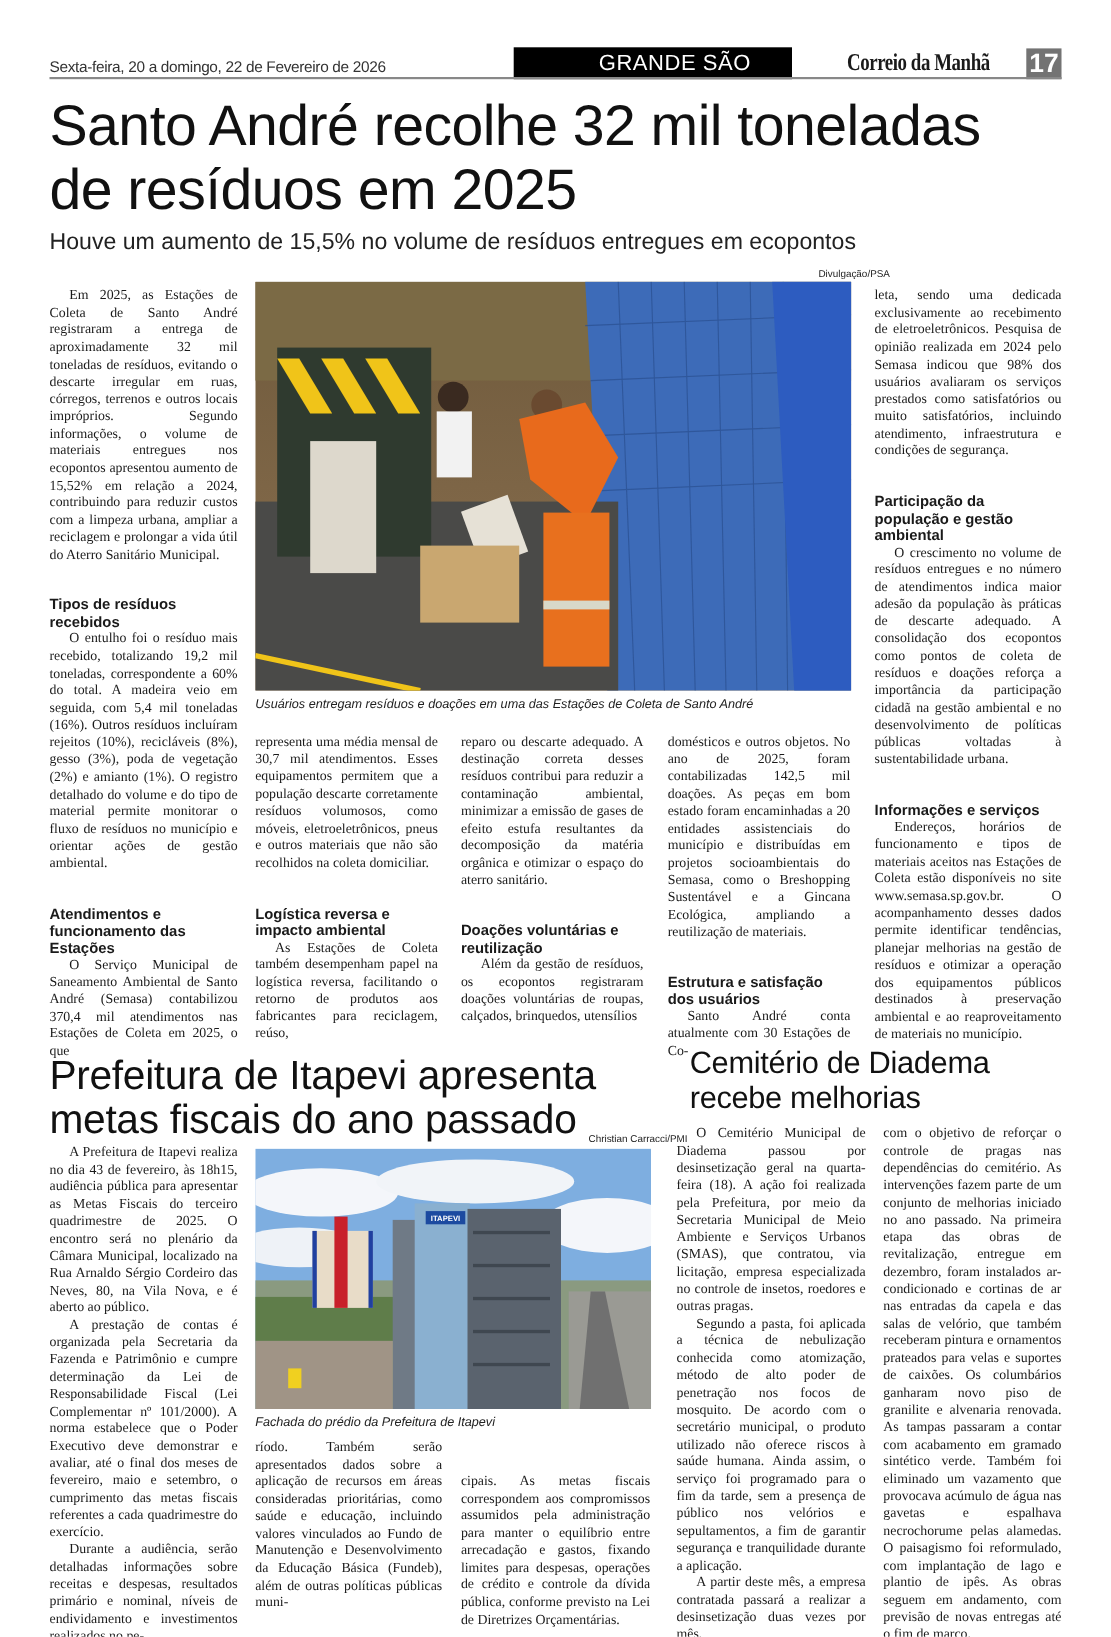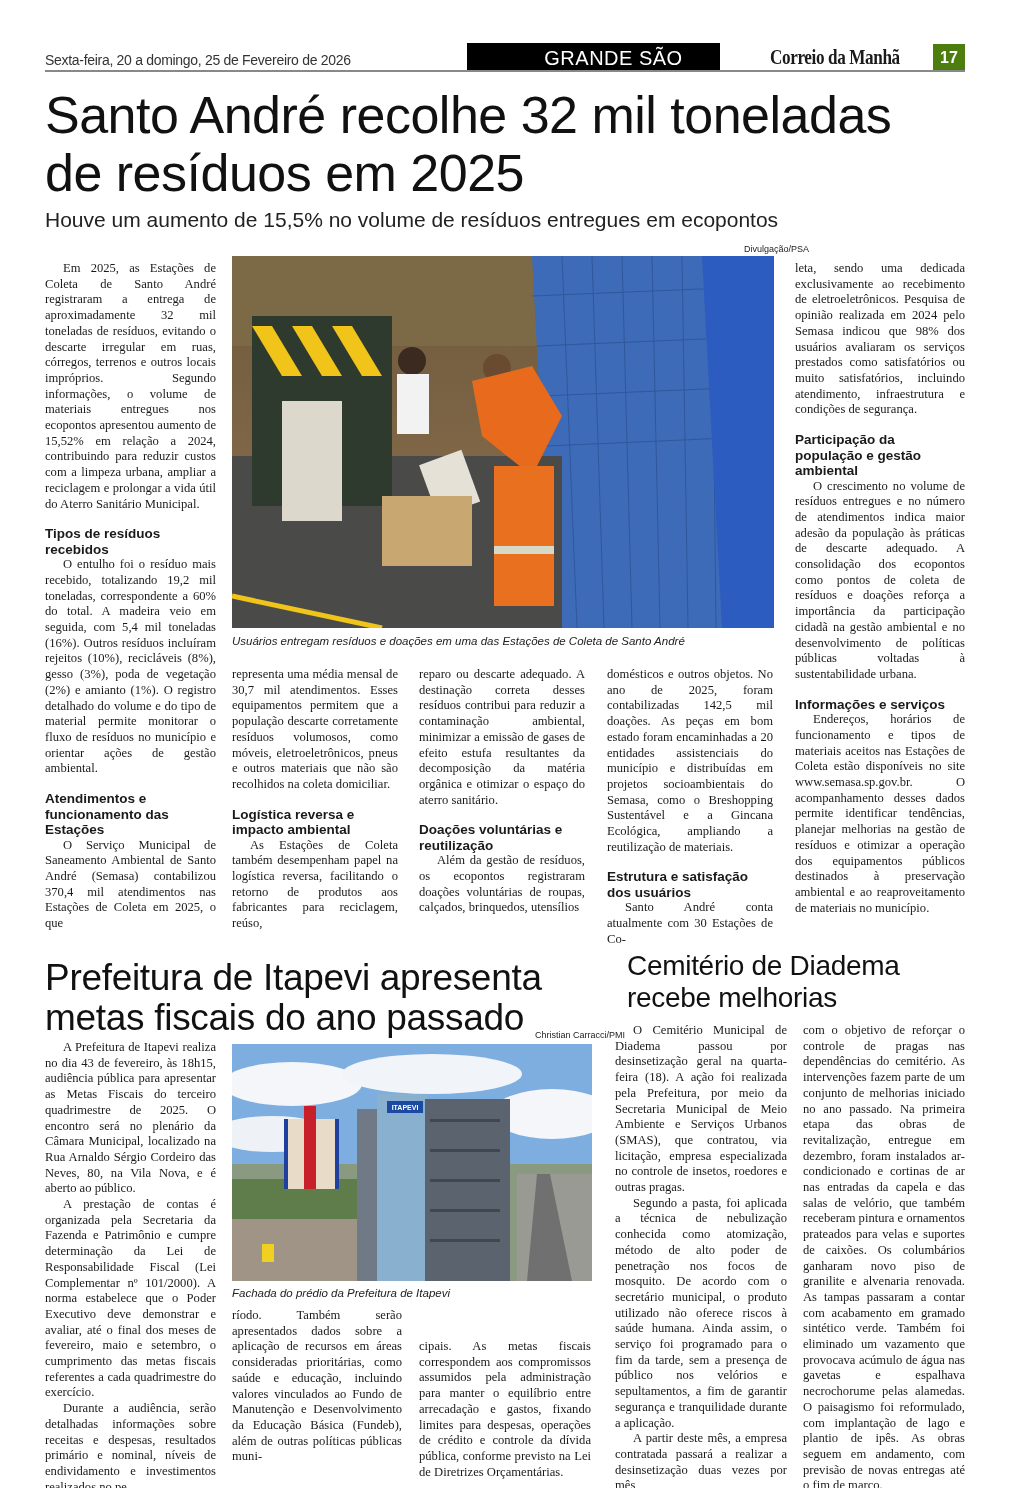--- a/index.html
+++ b/index.html
@@ -6,41 +6,41 @@
   html, body { width: 1010px; height: 1488px; background: #fff; overflow: hidden; }
   body { position: relative; font-family: "Liberation Serif", serif; color: #1a1a1a; }
 
   .abs { position: absolute; }
 
   
   .hdr-date { left: 45px; top: 52px; font-family: "Liberation Sans", sans-serif; font-size: 14px; color: #333; letter-spacing: -0.3px; }
   .hdr-rule { left: 45px; top: 70px; width: 920px; height: 2px; background: #888; }
   .hdr-section { left: 467px; top: 43px; width: 253px; height: 29px; background: #000; color: #fff; font-family: "Liberation Sans", sans-serif; font-size: 20px; text-align: center; line-height: 30px; letter-spacing: 0.5px; padding-left: 40px; }
   .hdr-brand { left: 770px; top: 44px; font-family: "Liberation Serif", serif; font-weight: bold; font-size: 22px; transform: scaleX(0.78); transform-origin: left; letter-spacing: -0.5px; }
-  .hdr-page { left: 933px; top: 44px; width: 32px; height: 28px; background: #4d7c0f; color: #fff; font-family: "Liberation Sans", sans-serif; font-weight: bold; font-size: 16px; text-align: center; line-height: 28px; }
+  .hdr-page { left: 933px; top: 44px; width: 32px; height: 28px; background: #737373; color: #fff; font-family: "Liberation Sans", sans-serif; font-weight: bold; font-size: 24px; text-align: center; line-height: 28px; }
 
   
   .headline { left: 45px; top: 86px; width: 900px; font-family: "Liberation Sans", sans-serif; font-size: 52px; line-height: 58px; font-weight: 500; letter-spacing: -0.5px; color: #111; }
   .subhead { left: 45px; top: 208px; font-family: "Liberation Sans", sans-serif; font-size: 21px; color: #222; font-weight: 300; }
   .credit { font-family: "Liberation Sans", sans-serif; font-size: 9px; color: #222; padding-left: 40px; }
 
   .col { position: absolute; font-size: 12.6px; line-height: 15.7px; text-align: justify; hyphens: manual; }
   .col p { text-indent: 18px; }
-  .col h3 { font-family: "Liberation Sans", sans-serif; font-weight: bold; font-size: 13.5px; line-height: 15.5px; margin-top: 14px; text-align: left; }
+  .col h3 { font-family: "Liberation Sans", sans-serif; font-weight: bold; font-size: 13.5px; line-height: 15.5px; margin-top: 30px; text-align: left; }
   .col h3:first-child { margin-top: 0; }
 
   .photo { position: absolute; overflow: hidden; }
   .caption { position: absolute; font-family: "Liberation Sans", sans-serif; font-style: italic; font-size: 11.5px; color: #222; }
 
   .h2 { position: absolute; font-family: "Liberation Sans", sans-serif; font-weight: normal; color: #111; letter-spacing: -0.3px; }
 </style>
 </head>
 <body>
 
-<div class="abs hdr-date">Sexta-feira, 20 a domingo, 25 de Fevereiro de 2026</div>
+<div class="abs hdr-date">Sexta-feira, 20 a domingo, 22 de Fevereiro de 2026</div>
 <div class="abs hdr-section">GRANDE SÃO PAULO</div>
 <div class="abs hdr-brand">Correio da Manhã</div>
 <div class="abs hdr-page">17</div>
 <div class="abs hdr-rule"></div>
 
 <h1 class="abs headline">Santo André recolhe 32 mil toneladas de resíduos em 2025</h1>
 <div class="abs subhead">Houve um aumento de 15,5% no volume de resíduos entregues em ecopontos</div>
 <div class="abs credit" style="left:704px; top:244px;">Divulgação/PSA</div>
 
 <div class="col" style="left:45px; top:261px; width:171px;">

